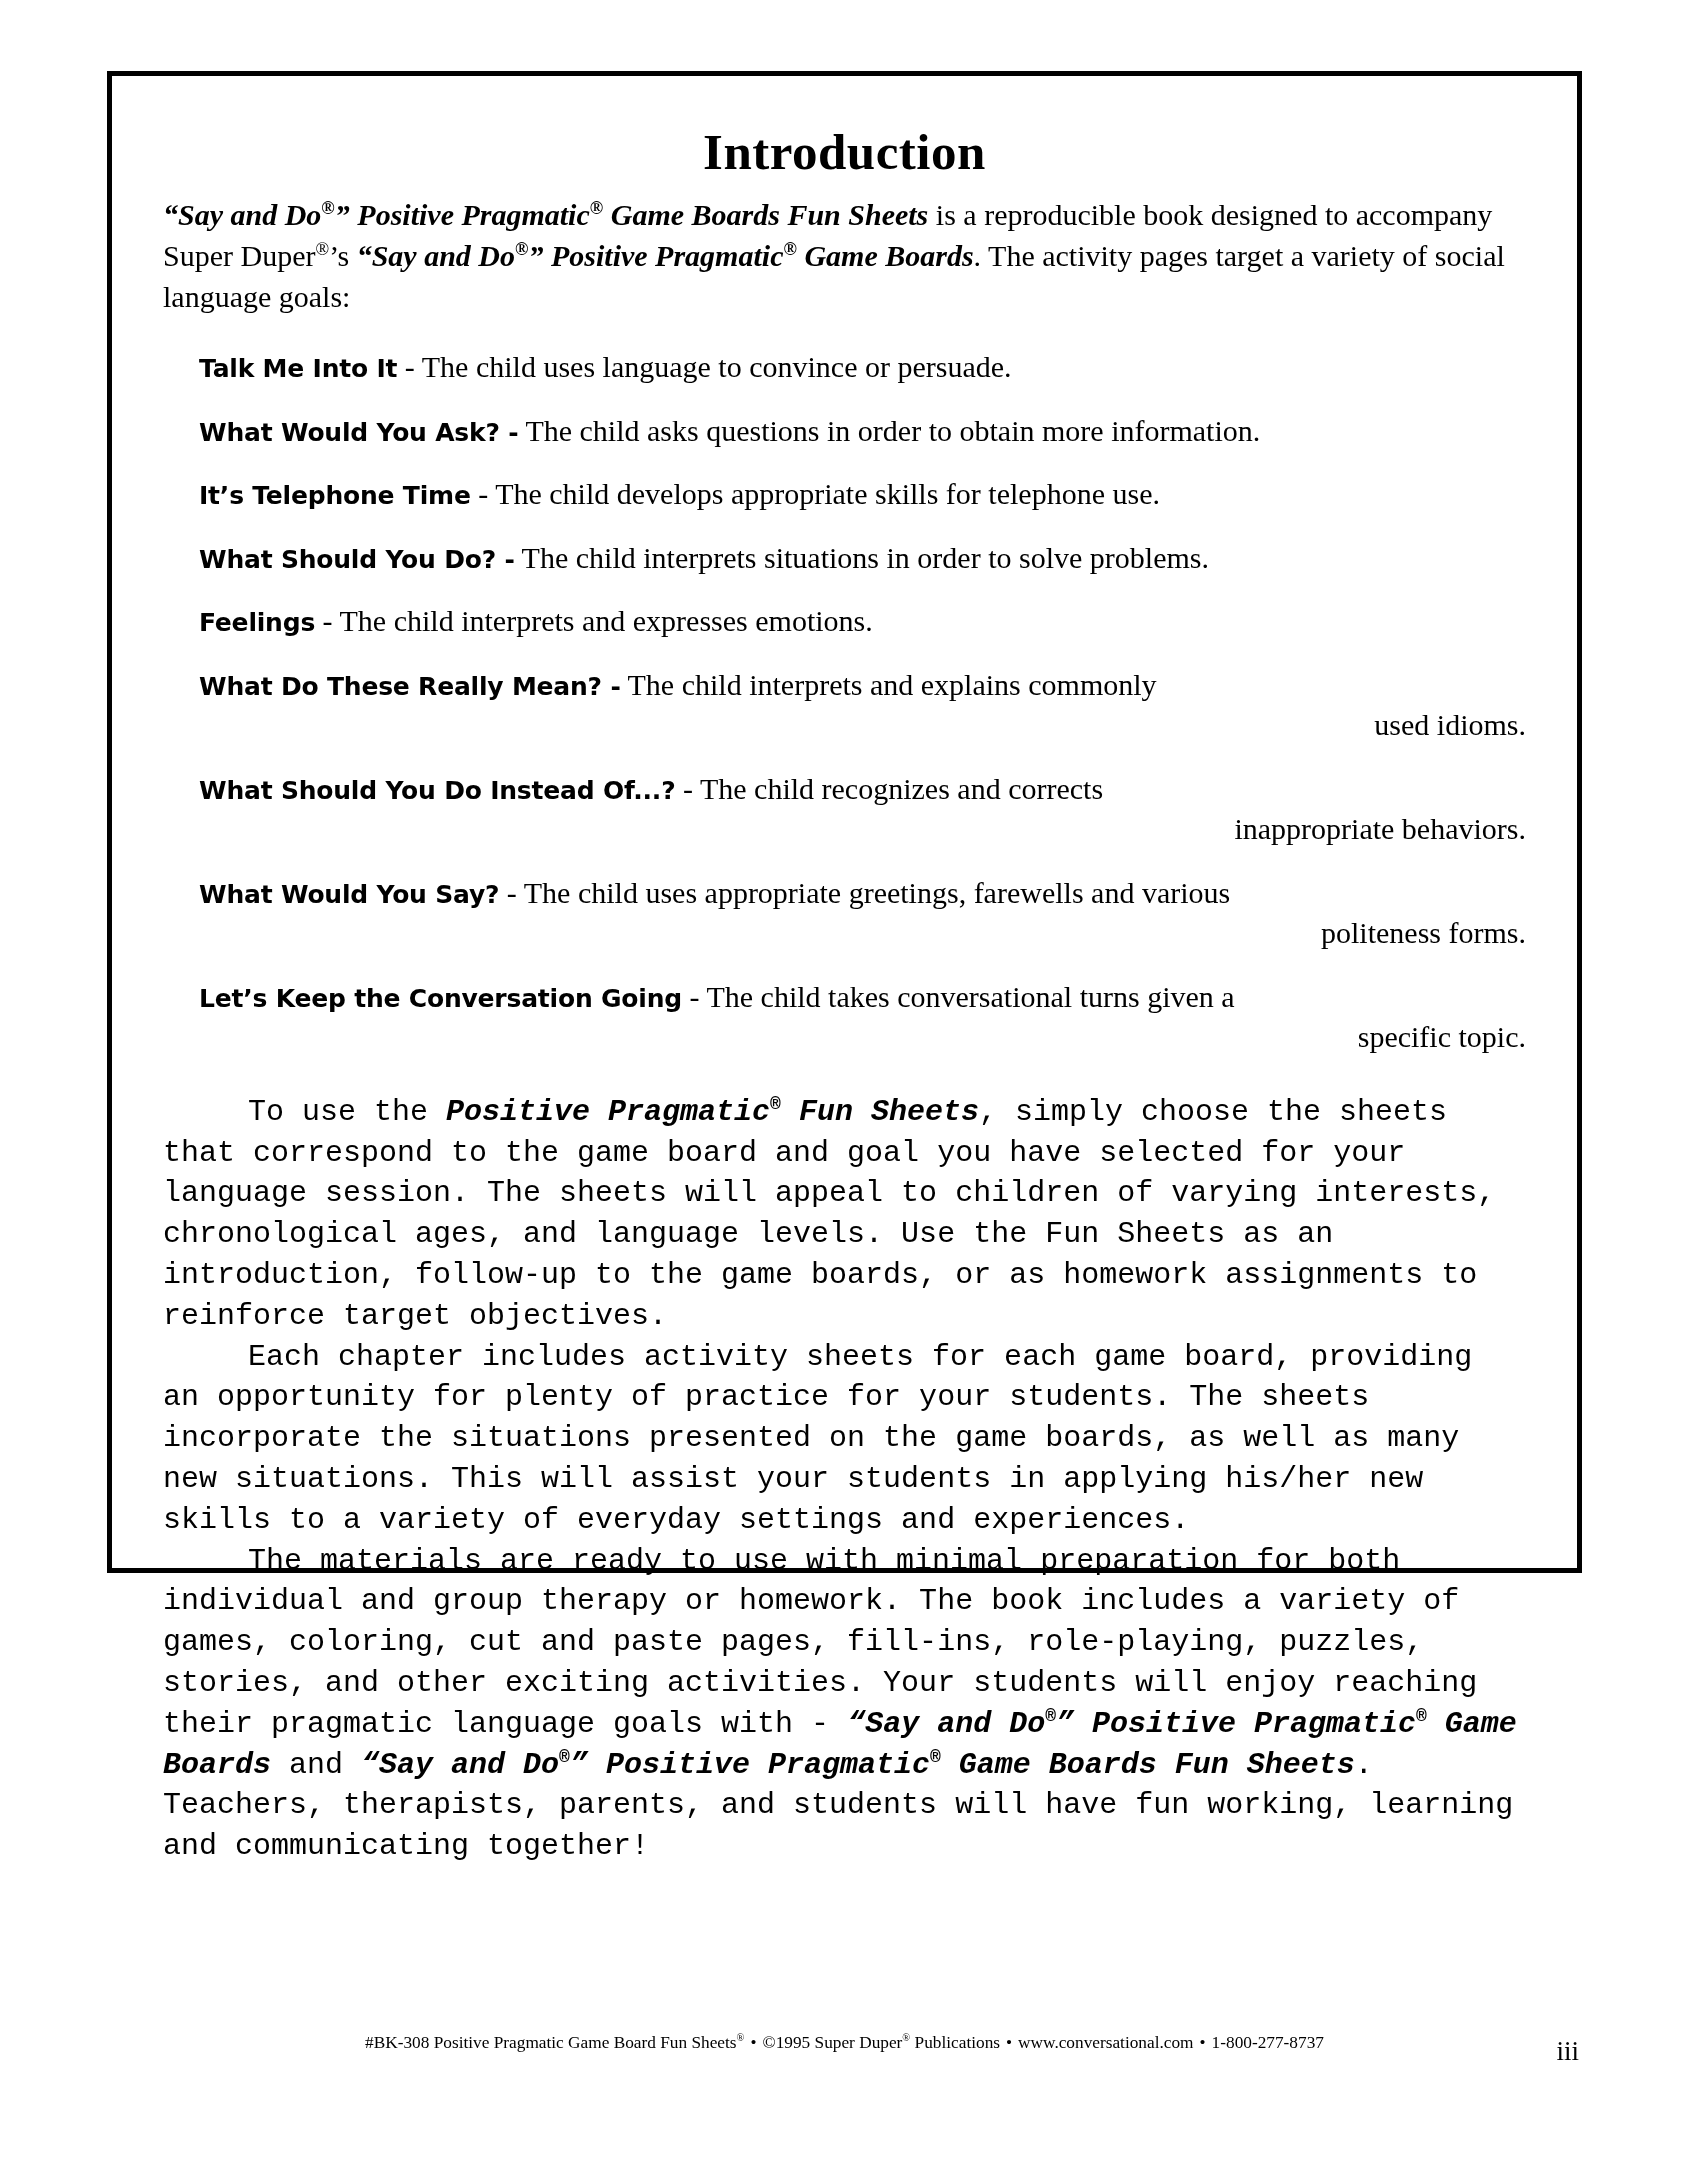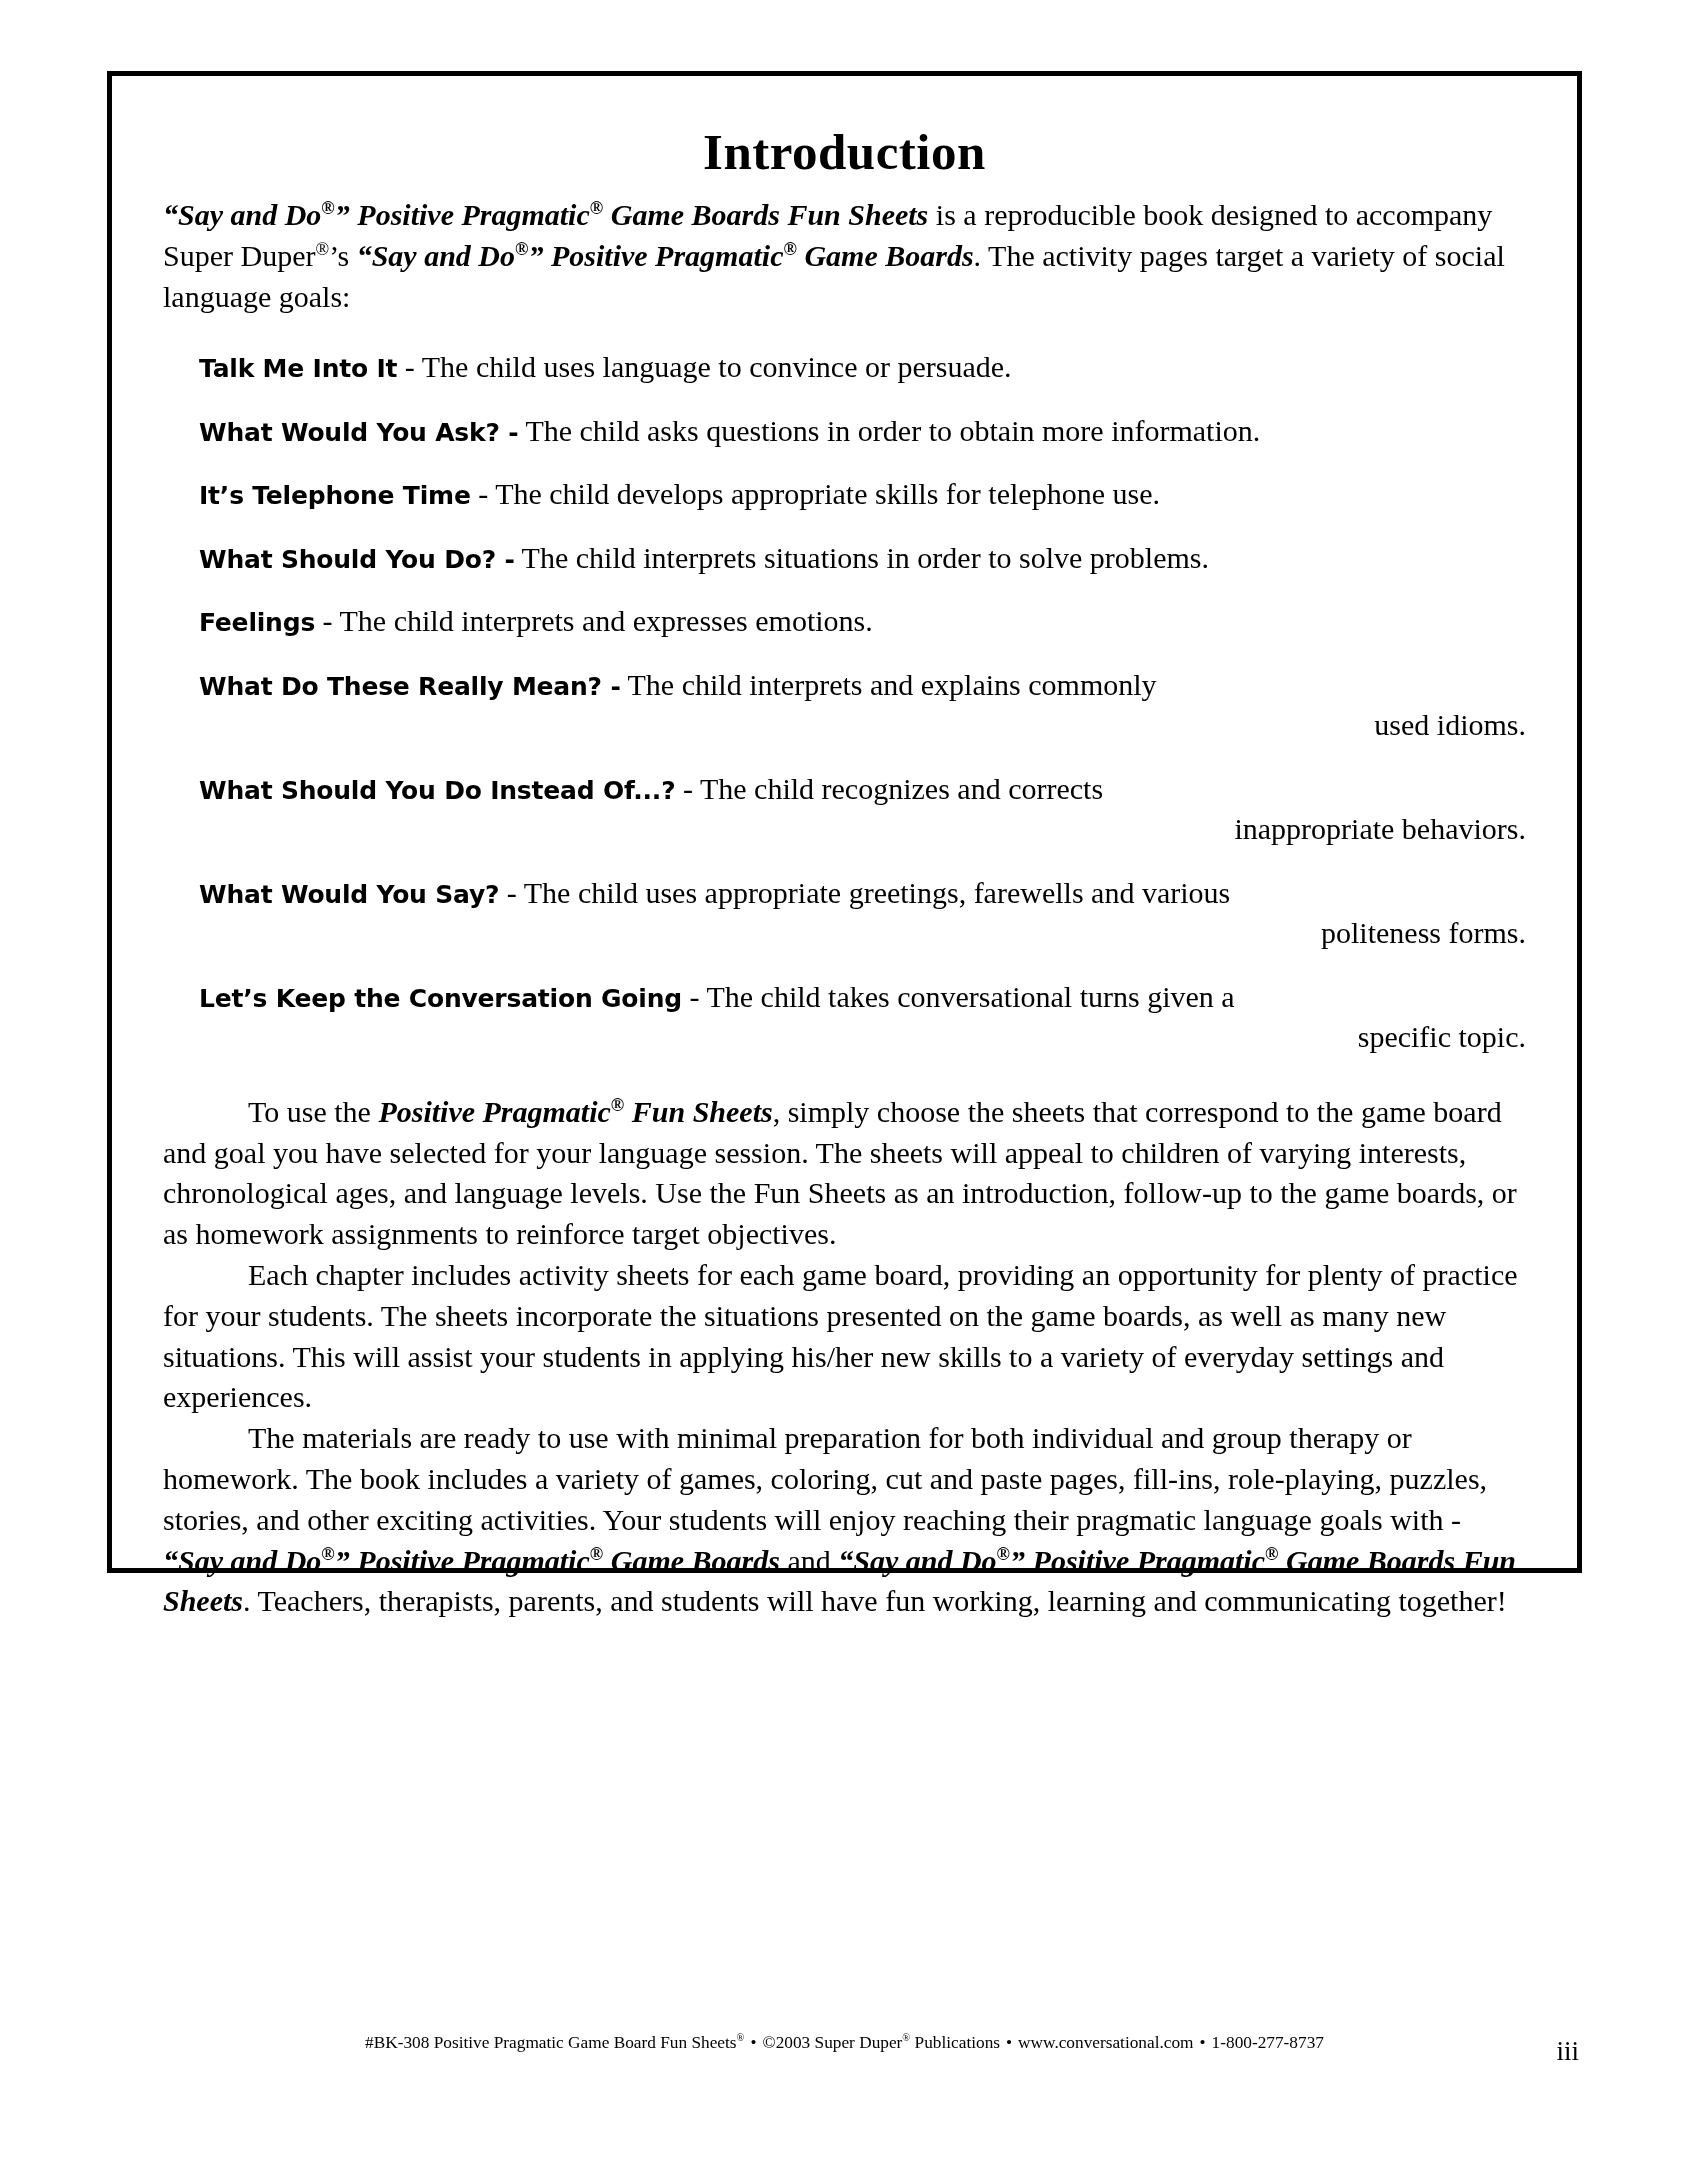--- a/index.html
+++ b/index.html
@@ -76,20 +76,21 @@
     font-size: 25px;
     letter-spacing: -0.2px;
   }
   .goal .wrap2 {
     display: block;
     text-align: right;
     margin-left: 59px;
   }
   .body-block {
     margin-top: 34px;
+    font-family: Liberation Mono, monospace;
   }
   .body-block .para {
     margin-bottom: 0;
   }
   .footer {
     position: absolute;
     left: 107px;
     top: 2033px;
     width: 1475px;
     text-align: center;
@@ -171,19 +172,19 @@
 
       <p class="para indent">
         <span>The materials are ready to use with minimal preparation for both individual and group therapy or homework.  The book includes a variety of games, coloring, cut and paste pages, fill-ins, role-playing, puzzles, stories, and other exciting activities.  Your students will enjoy reaching their pragmatic language goals with - </span><span class="bi">“Say and Do</span><sup class="reg bi">®</sup><span class="bi">” Positive Pragmatic</span><sup class="reg bi">®</sup><span class="bi"> Game Boards</span><span> and </span><span class="bi">“Say and Do</span><sup class="reg bi">®</sup><span class="bi">” Positive Pragmatic</span><sup class="reg bi">®</sup><span class="bi"> Game Boards Fun Sheets</span><span>.  Teachers, therapists, parents, and students will have fun working, learning and communicating together!</span>
       </p>
 
     </div>
 
   </div>
 
   <div class="footer">
-    <span>#BK-308 Positive Pragmatic Game Board Fun Sheets</span><sup class="reg">®</sup><span class="sep">•</span><span>©2003 Super Duper</span><sup class="reg">®</sup><span> Publications</span><span class="sep">•</span><span>www.conversational.com</span><span class="sep">•</span><span>1-800-277-8737</span>
+    <span>#BK-308 Positive Pragmatic Game Board Fun Sheets</span><sup class="reg">®</sup><span class="sep">•</span><span>©1995 Super Duper</span><sup class="reg">®</sup><span> Publications</span><span class="sep">•</span><span>www.conversational.com</span><span class="sep">•</span><span>1-800-277-8737</span>
   </div>
 
   <div class="folio">iii</div>
 
 </div>
 
 
 </body></html>

